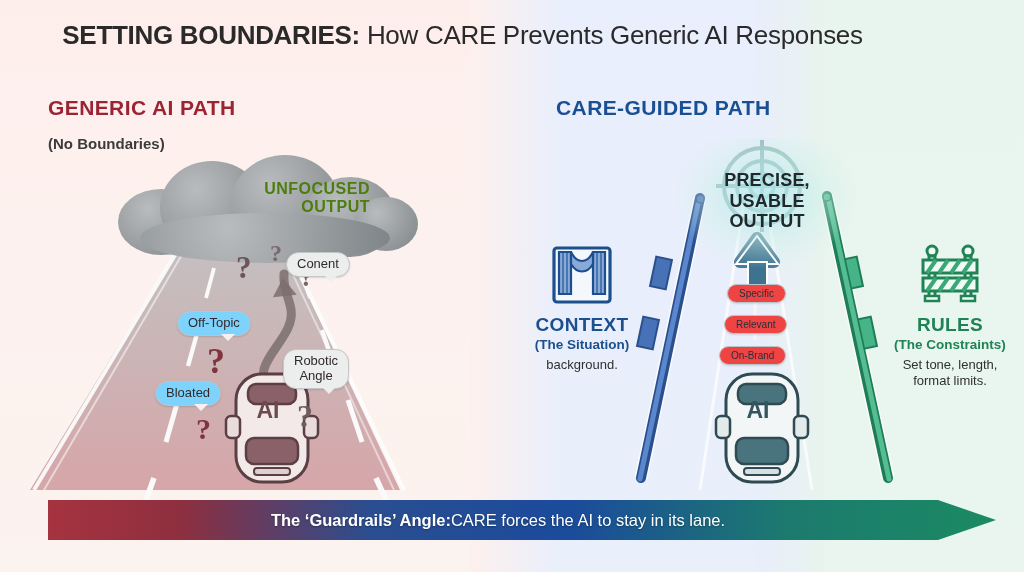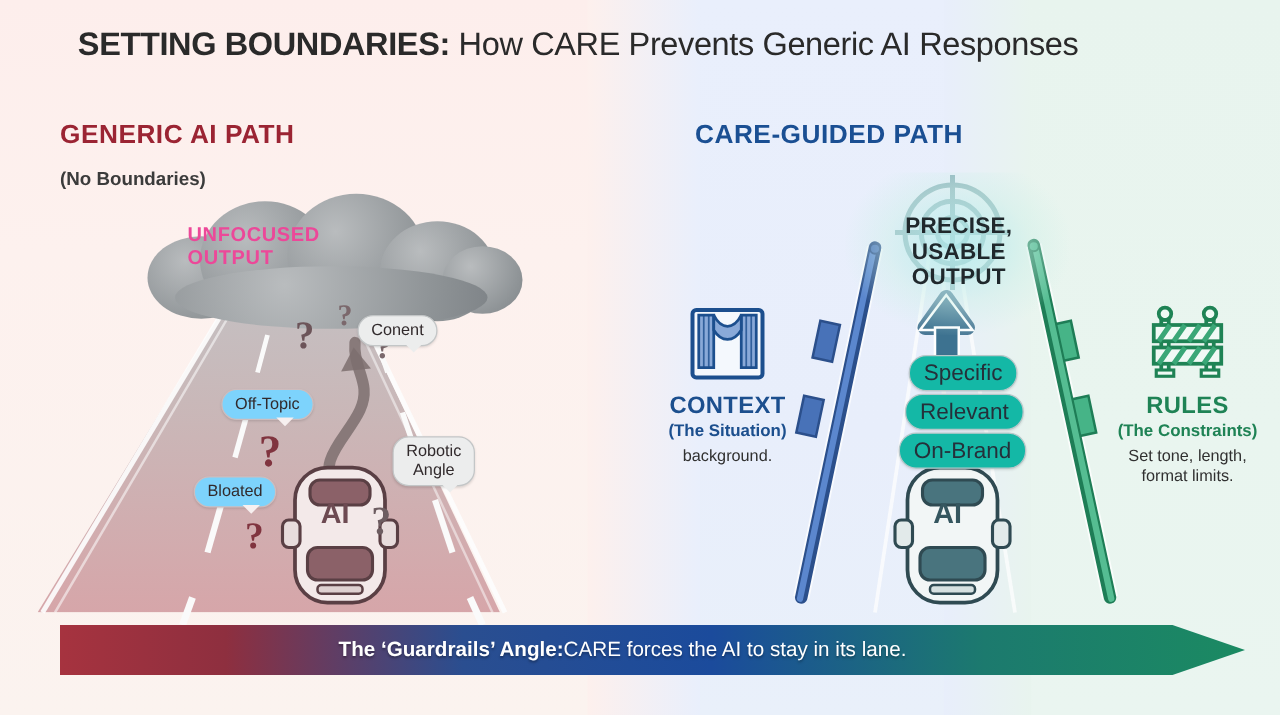--- a/index.html
+++ b/index.html
@@ -71,22 +71,22 @@
 
   
   #cloud { position: absolute; left: 118px; top: 155px; width: 300px; height: 115px; }
   #cloud .puff {
     position: absolute; border-radius: 50%;
     background: radial-gradient(circle at 35% 30%, #b9bcbe 0%, #8f9497 70%, #7f8488 100%);
     filter: blur(0.4px);
   }
   #cloud-text {
     position: absolute; left: 150px; top: 180px; width: 220px;
-    text-align: left; font-size: 16px; font-weight: bold;
-    color: #ec4899; line-height: 1.15; letter-spacing: .5px;
+    text-align: right; font-size: 16px; font-weight: bold;
+    color: #4d7c0f; line-height: 1.15; letter-spacing: .5px;
   }
 
   
   .qm {
     position: absolute; font-weight: bold; color: #6c5459;
     font-family: "Liberation Serif", serif;
   }
 
   
   .bubble {
@@ -110,23 +110,23 @@
     background: radial-gradient(ellipse at 50% 45%, rgba(180,235,235,.85) 0%, rgba(205,240,232,.45) 45%, rgba(232,245,240,0) 72%);
   }
   #precise-text {
     position: absolute; left: 692px; top: 170px; width: 150px;
     text-align: center; font-size: 18px; font-weight: bold;
     color: #20282c; line-height: 1.14; letter-spacing: .2px;
   }
 
   
   .pill {
-    position: absolute; background: #14b8a6;
+    position: absolute; background: #ef4444;
     border: 1.5px solid #b7c7c9; border-radius: 14px;
-    font-size: 18px; color: #25303a; text-align: center;
+    font-size: 10px; color: #25303a; text-align: center;
     padding: 3px 11px; white-space: nowrap;
     box-shadow: 0 1px 2px rgba(0,0,0,.12);
   }
 
   
   .care-block { position: absolute; width: 170px; text-align: center; }
   .care-block .icon { height: 78px; display: flex; align-items: center; justify-content: center; }
   .care-block .ttl { font-size: 19px; font-weight: bold; letter-spacing: .3px; }
   .care-block .sub { font-size: 13.5px; font-weight: bold; margin-top: 1px; }
   .care-block .desc { font-size: 13px; color: #303030; margin-top: 5px; line-height: 1.2; }
@@ -273,21 +273,21 @@
   <div class="qm" style="left:207px; top:340px; font-size:36px; color:#80343f;">?</div>
   <div class="qm" style="left:297px; top:398px; font-size:32px; color:#6d5d61;">?</div>
   <div class="qm" style="left:196px; top:412px; font-size:30px; color:#80343f;">?</div>
 
   <div class="bubble gray" style="left:286px; top:252px;">
     <span>Conent</span>
   </div>
   <div class="bubble" style="left:177px; top:311px;">
     <span>Off-Topic</span>
   </div>
-  <div class="bubble gray" style="left:283px; top:349px;margin-left:31px;">
+  <div class="bubble gray" style="left:283px; top:349px;">
     <div>Robotic</div>
     <div>Angle</div>
   </div>
   <div class="bubble" style="left:155px; top:381px;">
     <span>Bloated</span>
   </div>
 
   <div id="glow"></div>
   <div id="precise-text">
     <div>PRECISE,</div>

